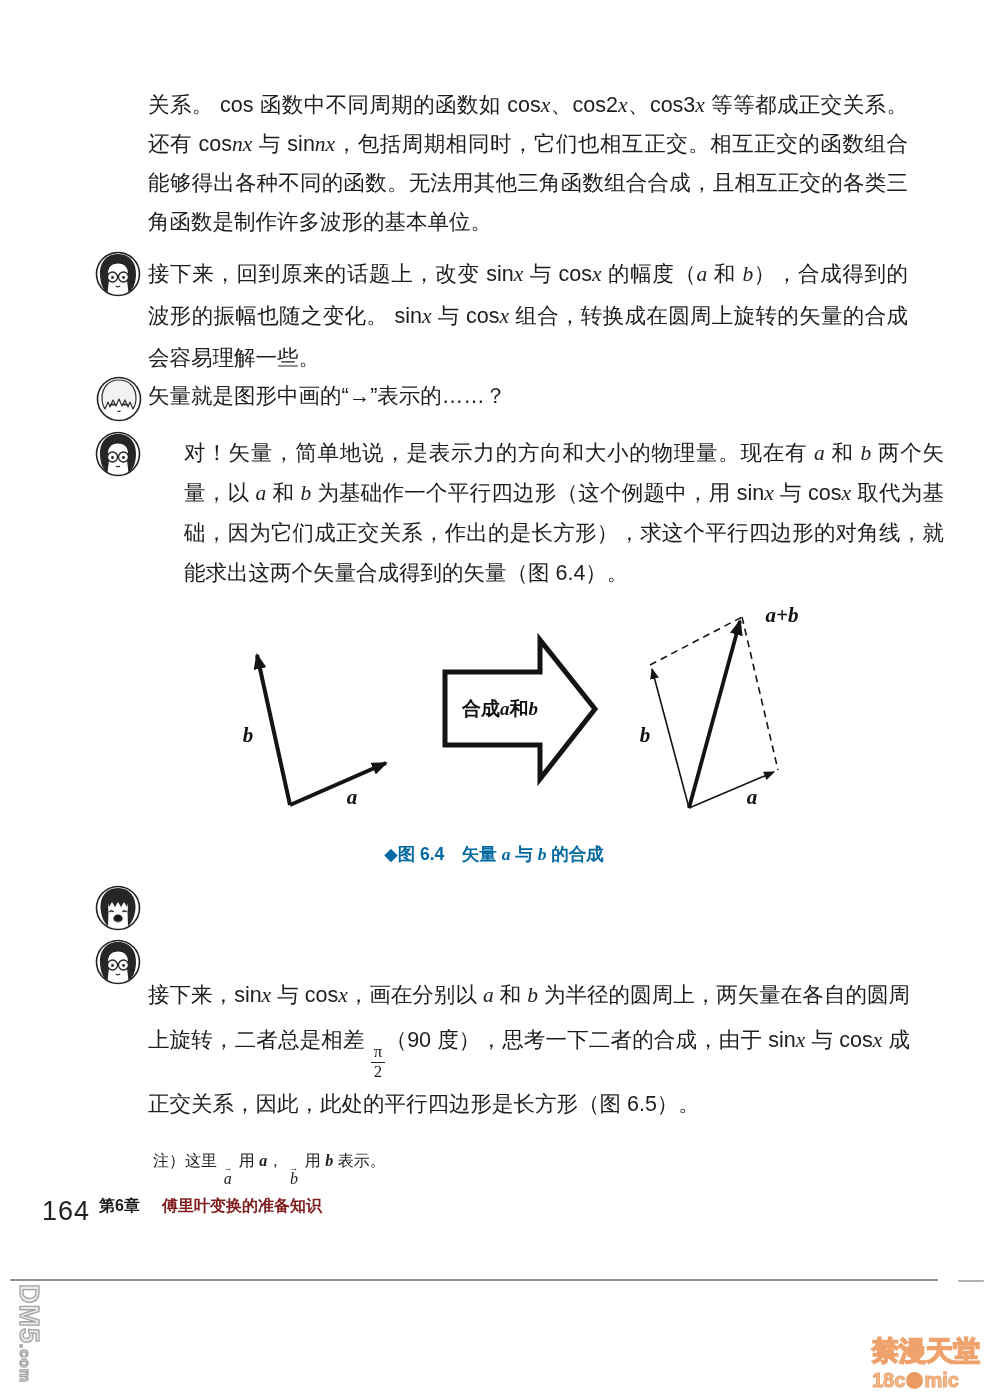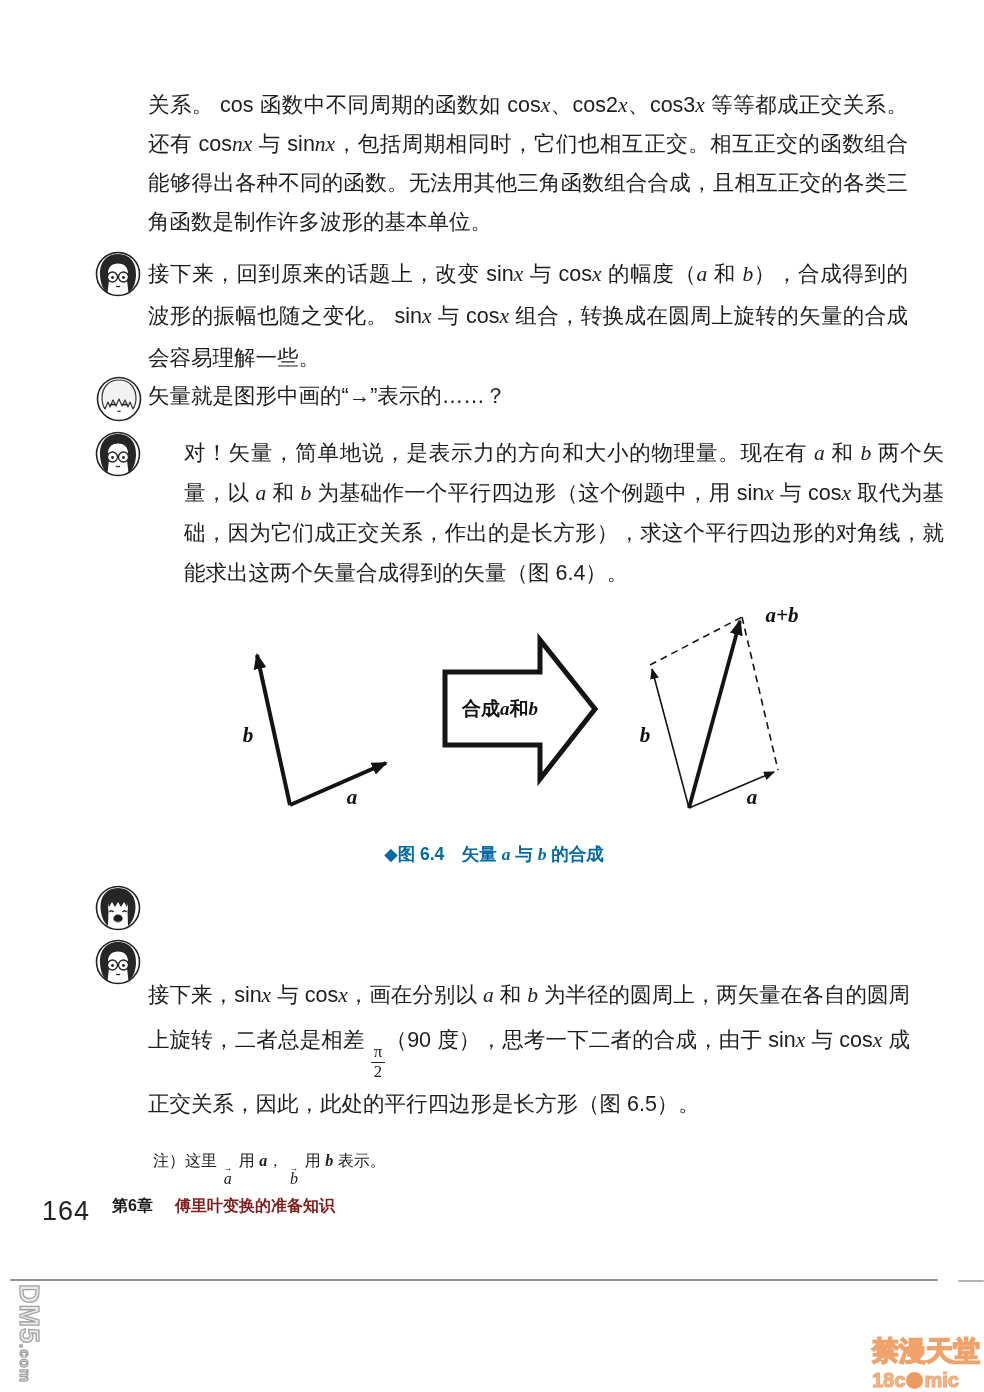--- a/index.html
+++ b/index.html
@@ -49,21 +49,21 @@
   .lbl-b-right{left:483px;top:128px;width:28px;}
   .lbl-a-right{left:590px;top:190px;width:28px;}
   .lbl-sum{left:604px;top:8px;width:60px;text-align:center;}
   .arrow-text{position:absolute;left:289px;top:101px;width:126px;text-align:center;
               font-size:19px;color:#111;}
   .caption{position:absolute;left:144px;top:842px;width:700px;margin:0;text-align:center;
            font-size:17.5px;font-weight:bold;color:#0369a1;}
 
   .footer{position:absolute;left:42px;top:1196px;height:34px;display:flex;}
   .pageno{font-size:27px;letter-spacing:1px;color:#222;}
-  .chap{font-size:16px;font-weight:bold;margin-left:22px;color:#1a1a1a;}
+  .chap{font-size:16px;font-weight:bold;margin-left:9px;color:#1a1a1a;}
   .chap-title{font-size:16px;font-weight:bold;margin-left:22px;color:#7f1d1d;}
 
   .scanline{position:absolute;height:2px;background:#8f8f8f;border-radius:1px;}
   .sl1{left:10px;top:1279px;width:928px;}
   .sl2{left:958px;top:1280px;width:26px;background:#b3b3b3;}
 
   .dm5{position:absolute;left:44px;top:1284px;transform:rotate(90deg);transform-origin:0 0;
        white-space:nowrap;font-weight:bold;color:#e9e9e9;
        -webkit-text-stroke:1.3px #a3a3a3;letter-spacing:1px;}
   .dm5-main{font-size:27px;}

